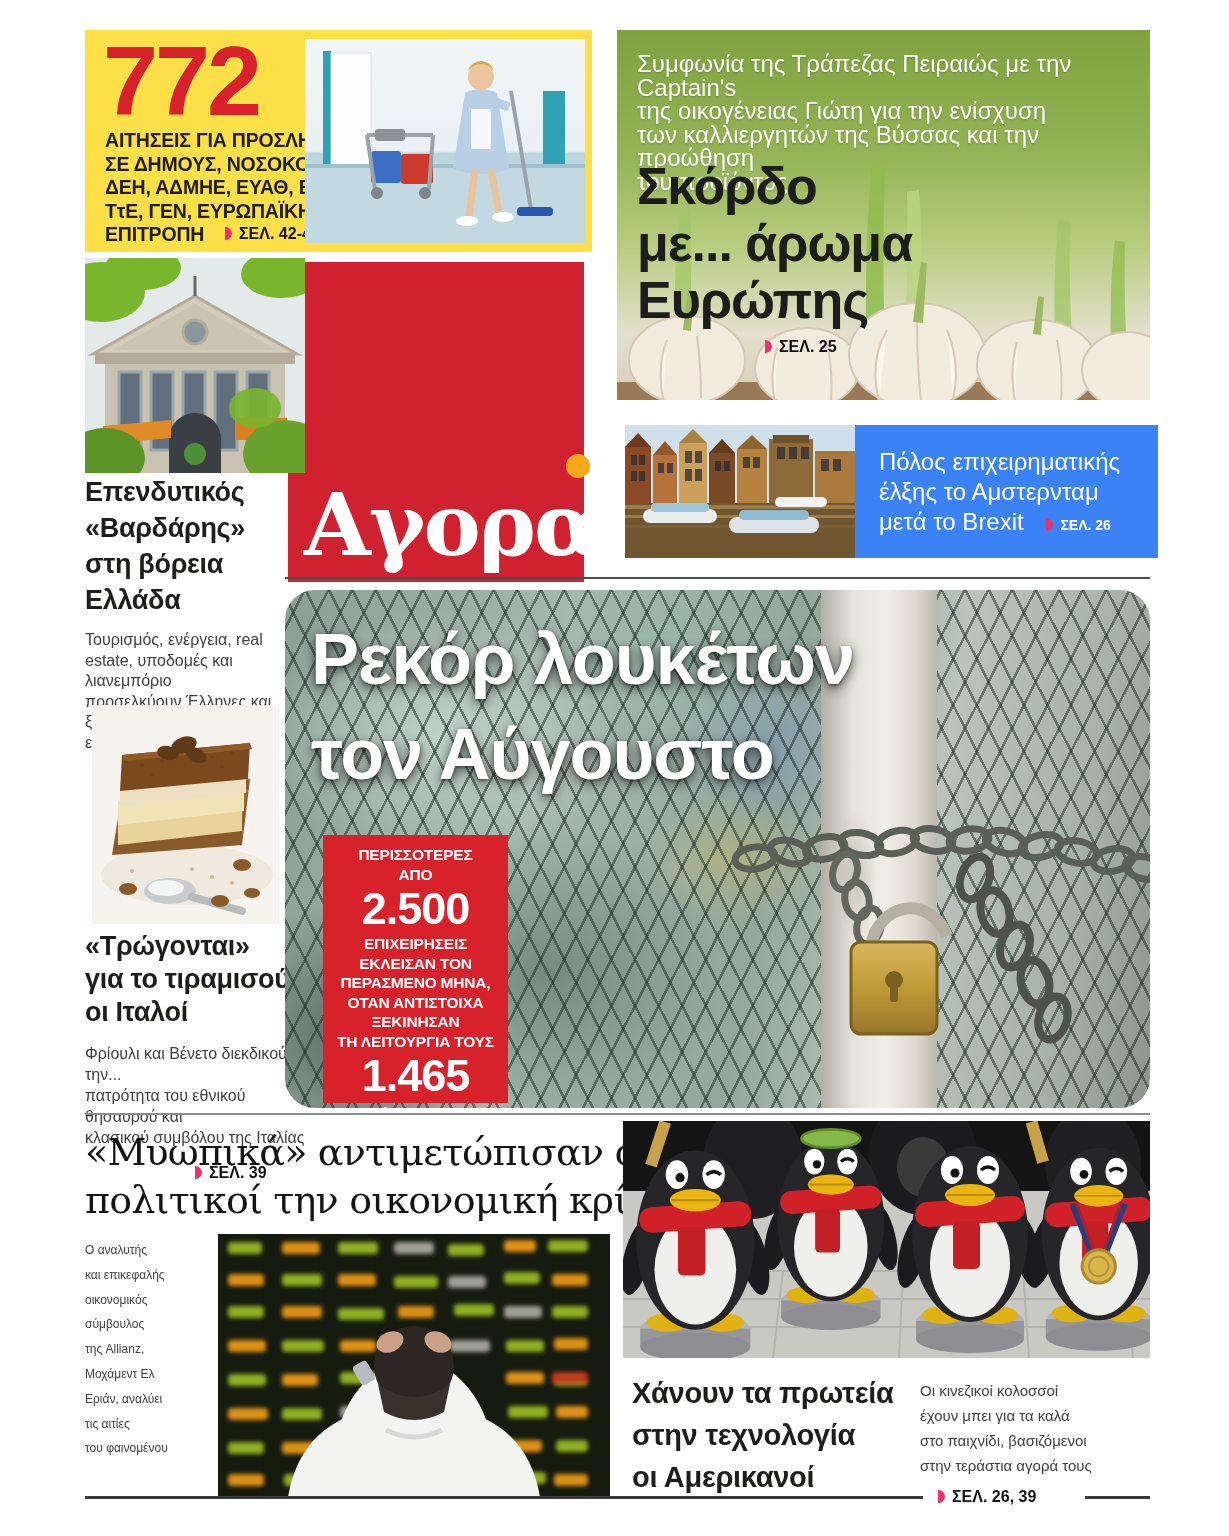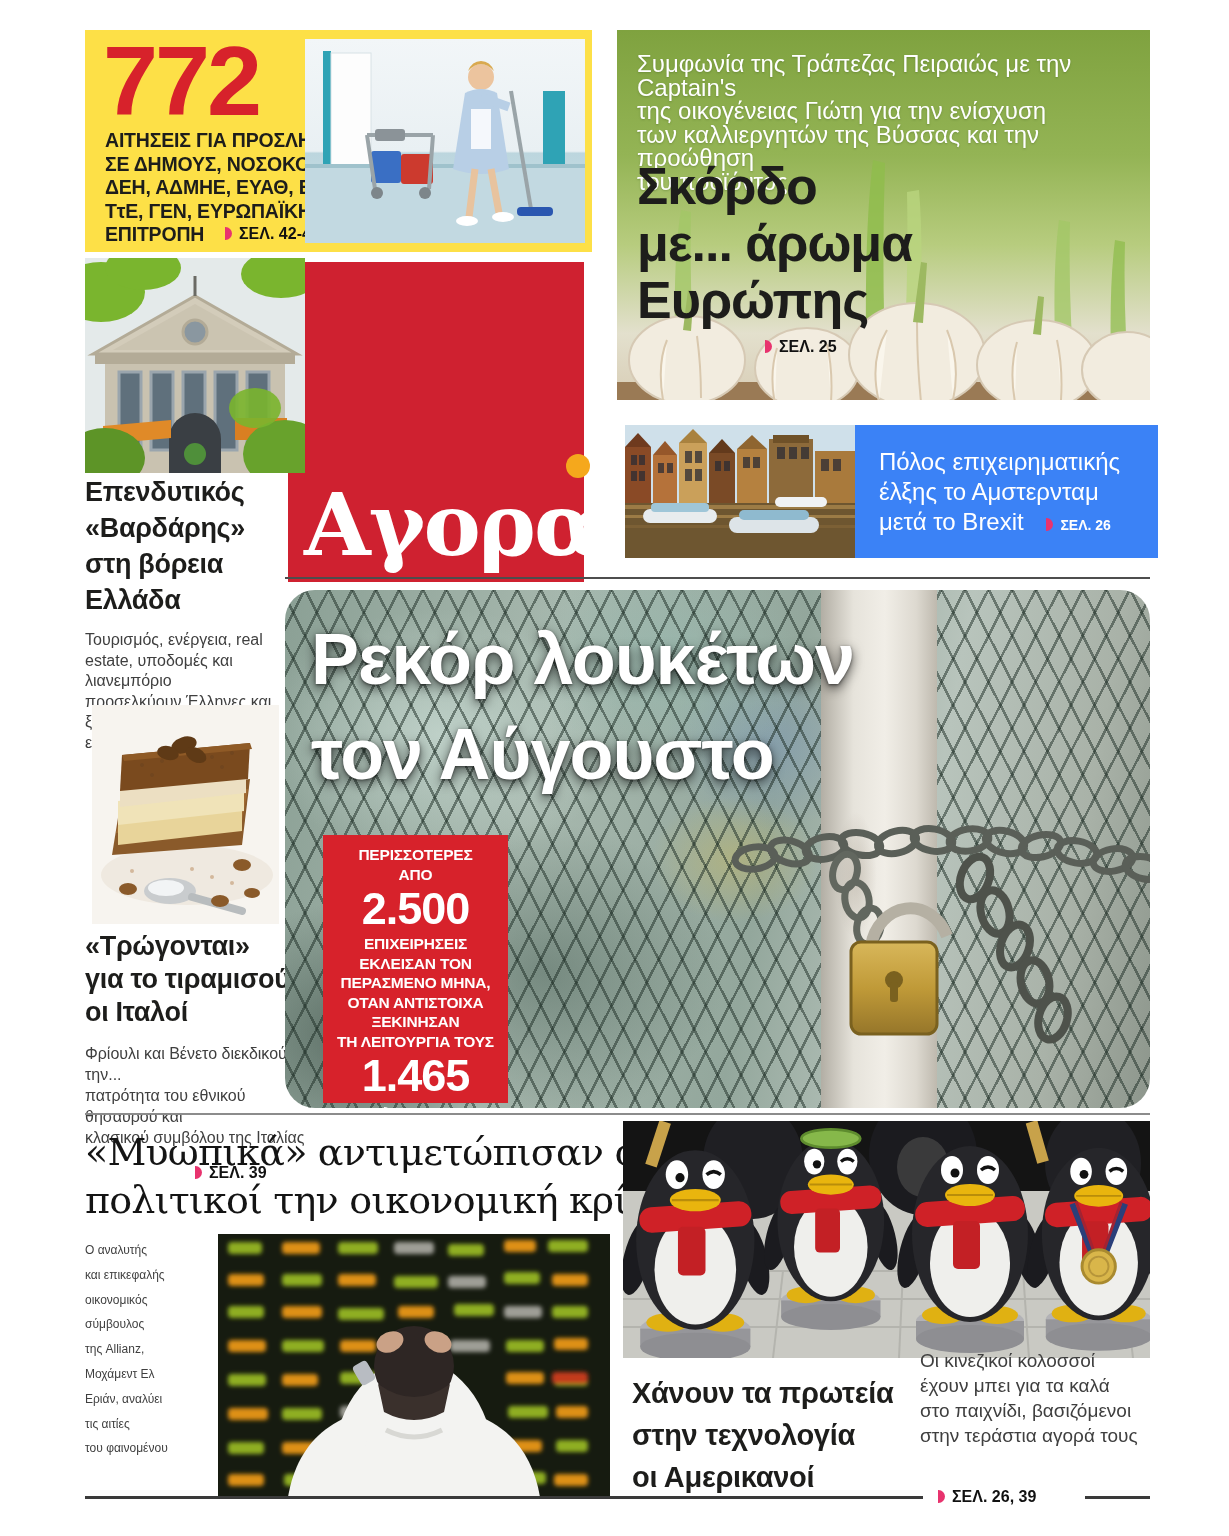--- a/index.html
+++ b/index.html
@@ -529,21 +529,21 @@
         <circle cx="65" cy="128" r="10" fill="none" stroke="#b6953a" stroke-width="2"></circle>
       </g>
     </svg>
   </div>
 
   <div class="abs hl" style="left:632px;top:1372px;font-size:29px;line-height:42px;">
     <div>Χάνουν τα πρωτεία</div>
     <div>στην τεχνολογία</div>
     <div>οι Αμερικανοί</div>
   </div>
-  <div class="abs body-txt" style="left:920px;top:1348px;font-size:19px;line-height:25px;">
+  <div class="abs body-txt" style="left:920px;top:1378px;font-size:15px;line-height:25px;">
     <div>Οι κινεζικοί κολοσσοί</div>
     <div>έχουν μπει για τα καλά</div>
     <div>στο παιχνίδι, βασιζόμενοι</div>
     <div>στην τεράστια αγορά τους</div>
   </div>
 
   <div class="abs" style="left:85px;top:1496px;width:838px;height:3px;background:#3a3a3a;"></div>
   <div class="abs ref" style="left:938px;top:1488px;">
     <span class="arr"></span><span>ΣΕΛ. 26, 39</span>
   </div>

